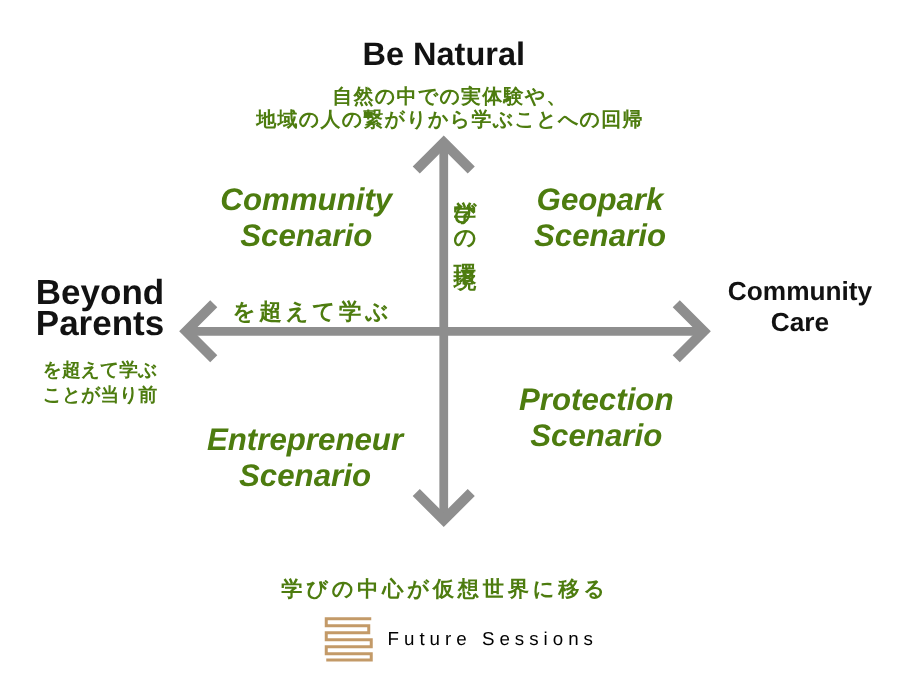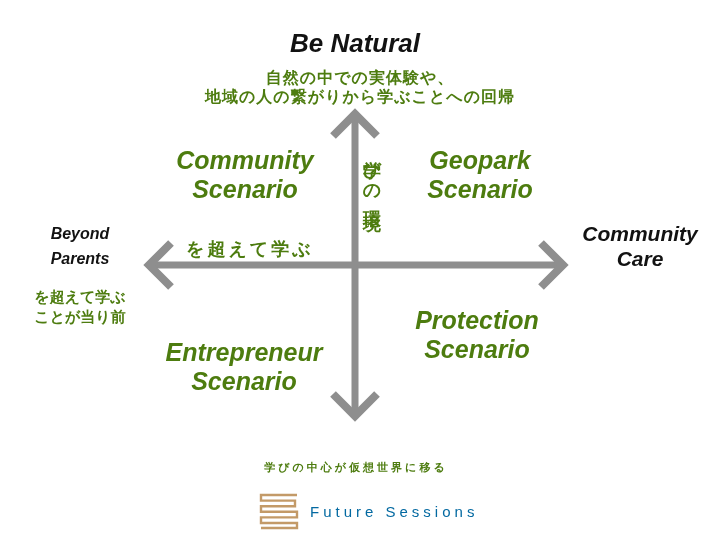--- a/index.html
+++ b/index.html
@@ -2,45 +2,45 @@
 <html><head>
 <meta charset="utf-8">
 <style>
   html,body { margin:0; padding:0; background:#fff; }
   .canvas {
     position:relative; width:720px; height:540px; background:#ffffff;
     font-family:"Liberation Sans", sans-serif; overflow:hidden;
   }
   .pos { position:absolute; }
   .blk { display:block; }
-  .en-head { font-weight:bold; font-style:italic; color:#121212; }
+  .en-head { font-weight:bold; color:#121212; }
   .jp { font-weight:bold; color:#4d7c0f; }
   .quad {
     font-weight:bold; font-style:italic; color:#4d7c0f;
     font-size:25px; line-height:29px; text-align:center;
   }
   .axes-svg { position:absolute; left:0; top:0; }
 
   .be-natural      { left:0; top:28px; width:710px; text-align:center; font-size:26px; }
   .top-subtitle    { left:0; top:68px; width:720px; text-align:center; font-size:16px; line-height:19px; letter-spacing:1px; }
   .q-community     { left:135px; top:146px; width:220px; }
   .q-geopark       { left:380px; top:146px; width:200px; }
   .v-label         { left:361px; top:146px; writing-mode:vertical-rl; text-orientation:upright;
                      font-size:18px; letter-spacing:3px; line-height:22px; }
   .h-label         { left:186px; top:237px; font-size:18px; letter-spacing:3px; }
-  .beyond-parents  { left:10px;  top:221px; width:140px; text-align:center; font-size:16px; line-height:25px; }
+  .beyond-parents  { left:10px;  top:221px; width:140px; text-align:center; font-size:28px; line-height:25px; }
   .left-desc       { left:10px;  top:287px; width:140px; text-align:center; font-size:15px; line-height:20px; }
   .parental-care   { left:570px; top:221px; width:140px; text-align:center; font-size:21px; line-height:25px; }
   .right-desc      { left:570px; top:287px; width:140px; text-align:center; font-size:15px; line-height:20px; }
   .q-entrepreneur  { left:118px; top:306px; width:252px;margin-top:32px; }
   .q-protection    { left:366px; top:306px; width:222px; }
   .go-virtual      { left:0; top:426px; width:712px; text-align:center; font-size:24px; }
-  .bottom-subtitle { left:0; top:460px; width:712px; text-align:center; font-size:11px; letter-spacing:3px; }
+  .bottom-subtitle { left:0; top:460px; width:712px; text-align:center; font-size:17px; letter-spacing:3px; }
   .logo            { left:257px; top:492px; display:flex; align-items:center; }
-  .logo-text       { margin-left:11px; font-size:15px; letter-spacing:4px; color:#0369a1; font-weight:400; }
+  .logo-text       { margin-left:11px; font-size:15px; letter-spacing:4px; color:#000000; font-weight:400; }
 </style>
 </head>
 <body>
 
 <div class="canvas">
 
   <svg class="axes-svg" width="720" height="540" viewBox="0 0 720 540">
     <line x1="355" y1="117" x2="355" y2="414" stroke="#8e8e8e" stroke-width="7"></line>
     <line x1="152" y1="265" x2="560" y2="265" stroke="#8e8e8e" stroke-width="7"></line>
     <polyline points="333,136 355,114 377,136" fill="none" stroke="#8e8e8e" stroke-width="8"></polyline>

